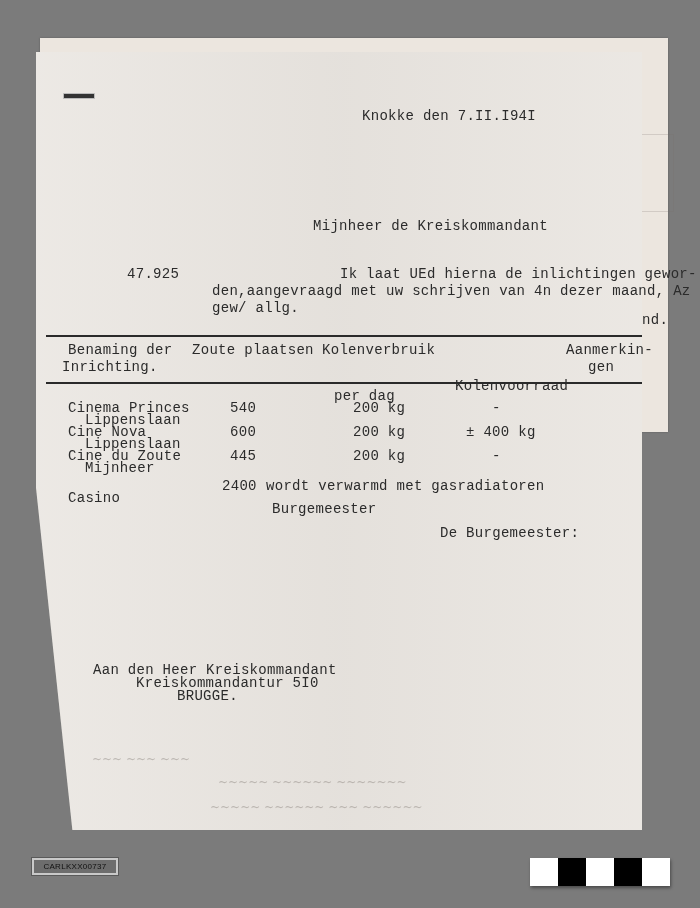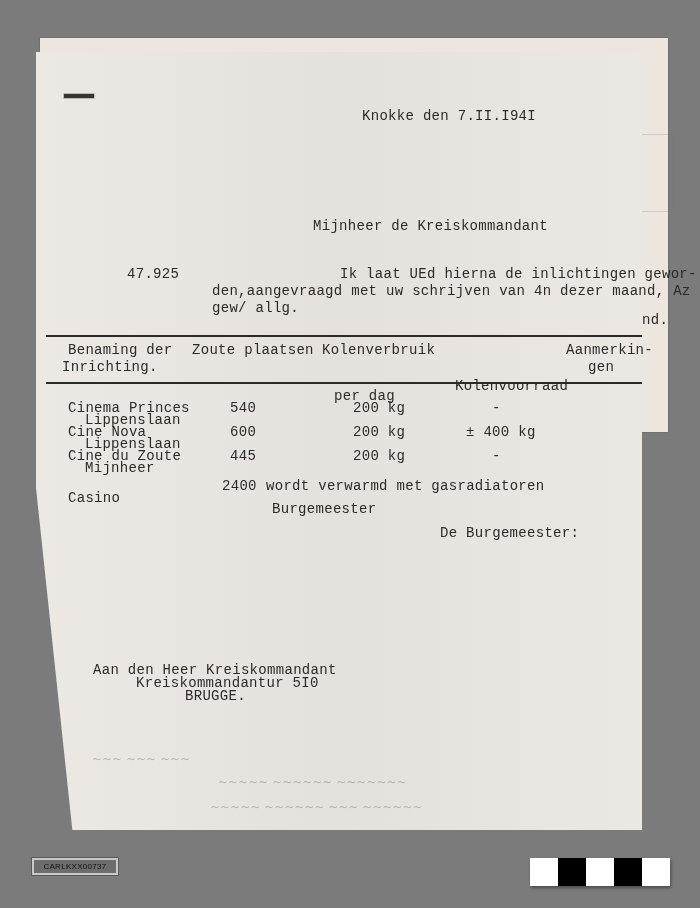--- a/index.html
+++ b/index.html
@@ -105,21 +105,21 @@
 
 <div class="tw" style="left:68px;top:478px;margin-top:12px;">Casino</div>
 <div class="tw" style="left:222px;top:478px;">2400</div>
 <div class="tw" style="left:266px;top:478px;">wordt verwarmd met gasradiatoren</div>
 
 <div class="tw" style="left:272px;top:501px;">Burgemeester</div>
 <div class="tw" style="left:440px;top:525px;">De Burgemeester:</div>
 
 <div class="tw" style="left:93px;top:662px;">Aan den Heer Kreiskommandant</div>
 <div class="tw" style="left:136px;top:675px;">Kreiskommandantur 5I0</div>
-<div class="tw" style="left:185px;top:688px;">BRUGGE.</div>
+<div class="tw" style="left:177px;top:688px;">BRUGGE.</div>
 
 <div class="pencil" style="left:92px;top:752px;">~~~ ~~~ ~~~</div>
 <div class="pencil" style="left:218px;top:775px;">~~~~~ ~~~~~~ ~~~~~~~</div>
 <div class="pencil" style="left:210px;top:800px;">~~~~~ ~~~~~~ ~~~ ~~~~~~</div>
 
 <div class="catalog-label">CARLKXX00737</div>
 <div class="scale-bar">
   <div class="scale-seg" style="background:#ffffff;"></div>
   <div class="scale-seg" style="background:#000000;"></div>
   <div class="scale-seg" style="background:#ffffff;"></div>

